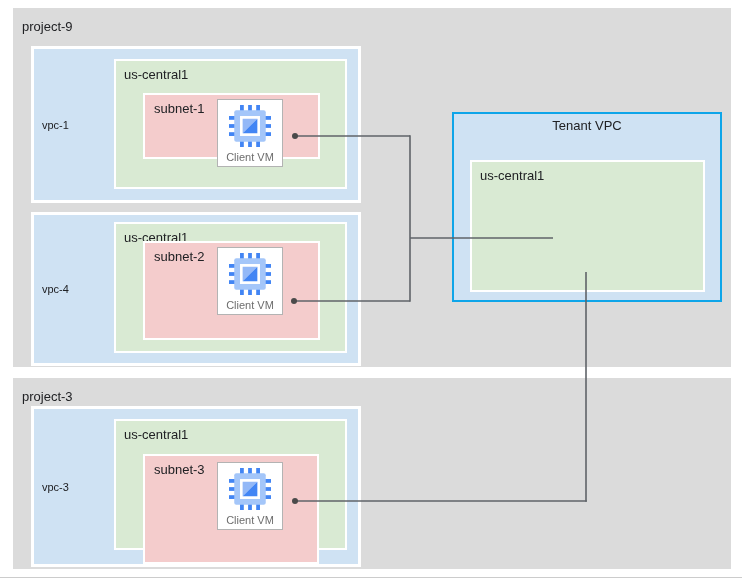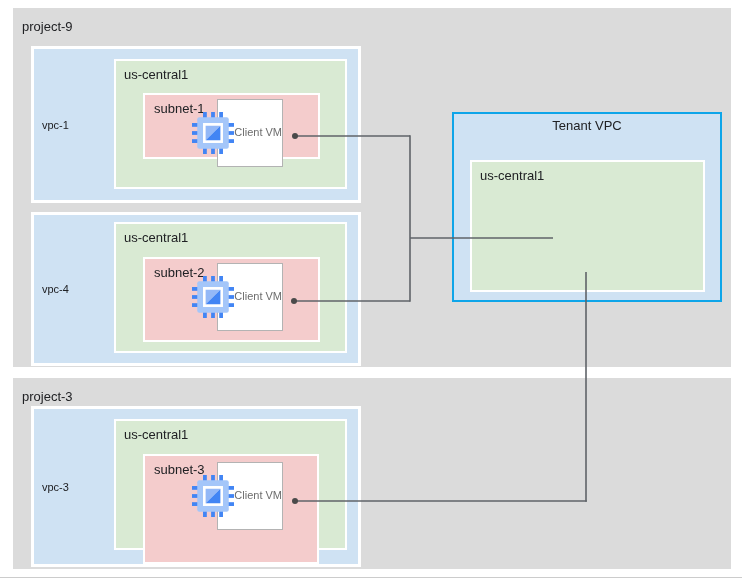--- a/index.html
+++ b/index.html
@@ -11,39 +11,39 @@
   .project{background:var(--project-bg,#dbdbdb);}
   .project-label{position:absolute;left:9px;top:11px;font-size:13px;color:#202124;white-space:nowrap;}
   .vpc{background:var(--vpc-bg,#cfe2f3);border:3px solid #ffffff;}
   .vpc-label{position:absolute;left:8px;top:50%;transform:translateY(-50%);font-size:11px;color:#202124;white-space:nowrap;}
   .region{background:var(--region-bg,#d9ead3);border:2px solid #ffffff;}
   .region-label{position:absolute;left:8px;top:6px;font-size:13px;color:#202124;white-space:nowrap;}
   .subnet{background:var(--subnet-bg,#f4cccc);border:2px solid #ffffff;}
   .subnet-label{position:absolute;left:9px;top:6px;font-size:13px;color:#202124;white-space:nowrap;}
   .card{
     background:#ffffff;border:1px solid var(--card-border,#b3b3b3);
-    display:flex;align-items:center;justify-content:flex-end;
+    display:flex;flex-direction:column;align-items:center;justify-content:flex-end;
   }
   .card .icon{flex:1;display:flex;align-items:center;justify-content:center;width:100%;}
   .card-label{font-size:11px;color:#6d6d6d;margin-bottom:3px;white-space:nowrap;}
   .tenant{background:var(--vpc-bg,#cfe2f3);border:2px solid #0ea5e9;}
   .tenant-title{position:absolute;left:0;right:0;top:4px;text-align:center;font-size:13px;line-height:16px;color:#202124;}
   
   #project1{left:13px;top:8px;width:718px;height:359px;}
   #project2{left:13px;top:378px;width:718px;height:191px;}
   #vpc1{left:18px;top:38px;width:330px;height:157px;}
   #vpc2{left:18px;top:204px;width:330px;height:154px;}
   #vpc3{left:18px;top:28px;width:330px;height:161px;}
   #tenant{left:439px;top:104px;width:270px;height:190px;}
   #region1{left:80px;top:10px;width:233px;height:130px;}
   #region2{left:80px;top:7px;width:233px;height:131px;}
   #region3{left:80px;top:10px;width:233px;height:131px;}
   #region4{left:16px;top:46px;width:235px;height:132px;}
   #subnet1{left:27px;top:32px;width:177px;height:66px;}
-  #subnet2{left:27px;top:33px;width:177px;height:85px;}
+  #subnet2{left:27px;top:17px;width:177px;height:99px;}
   #subnet3{left:27px;top:33px;width:176px;height:110px;}
   #card1{left:72px;top:4px;width:66px;height:68px;}
   #card2{left:72px;top:4px;width:66px;height:68px;}
   #card3{left:72px;top:6px;width:66px;height:68px;}
   #card4{left:81px;top:41px;width:65px;height:69px;}
   #connectors{position:absolute;left:0;top:0;width:742px;height:584px;z-index:10;pointer-events:none;}
   #connectors line{stroke:var(--connector,#5f6368);stroke-width:1.6;}
   #connectors circle{fill:#4a4a4a;}
   .bottom-divider{position:absolute;left:0;top:577px;width:742px;height:1px;background:#cccccc;}
   

